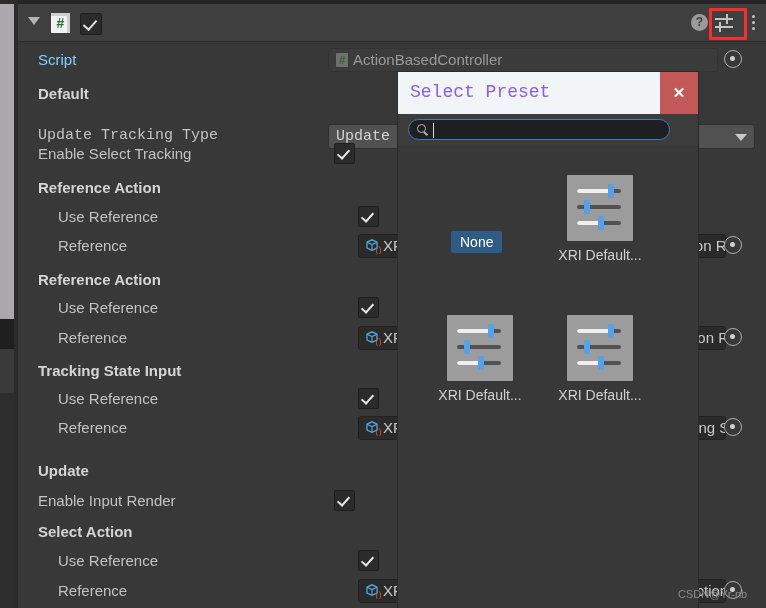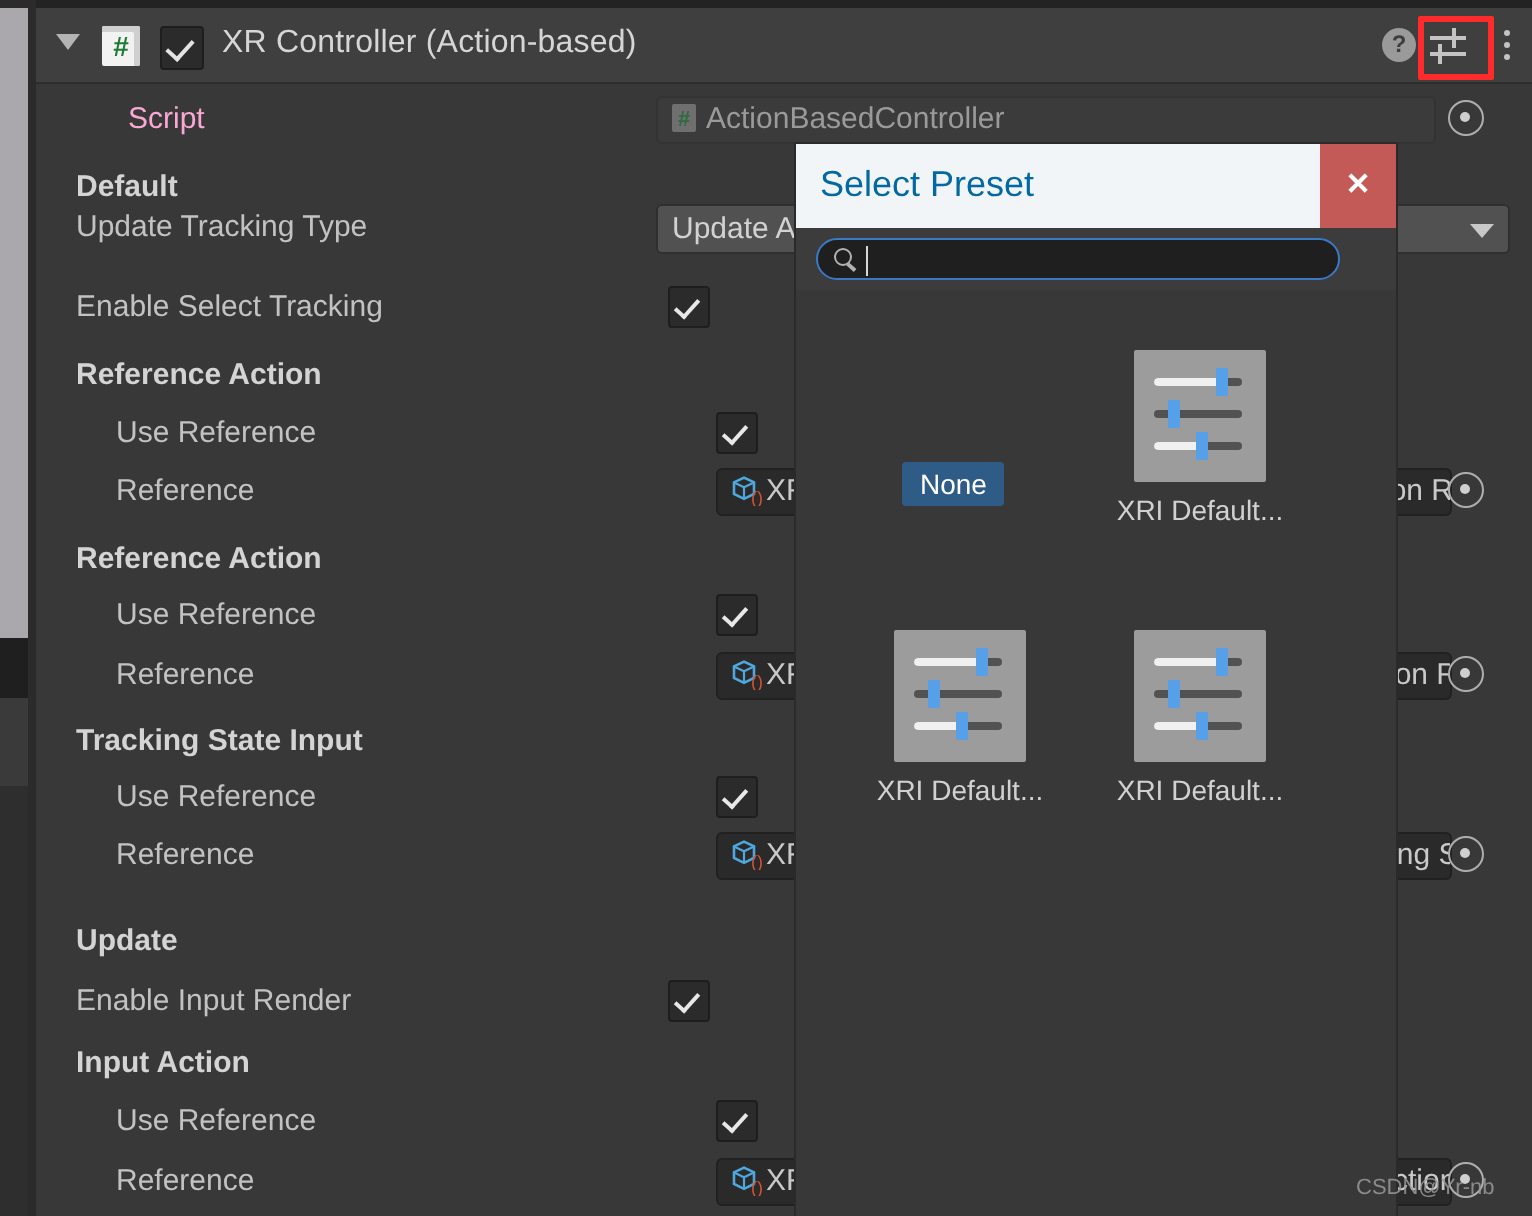--- a/index.html
+++ b/index.html
@@ -70,21 +70,21 @@
     position:absolute;left:691px;top:4px;width:38px;height:32px;
     border:3px solid #ff2a2a;border-radius:1px;box-sizing:border-box;
   }
   .kebab{position:absolute;right:10px;top:10px;width:4px;height:18px;}
   .kebab i{position:absolute;left:0;width:3px;height:3px;border-radius:50%;background:#c3c3c3;}
   .kebab i:nth-child(1){top:1px}.kebab i:nth-child(2){top:7px}.kebab i:nth-child(3){top:13px}
 
   
   .row{position:absolute;left:0;width:748px;height:30px;}
   .lbl{position:absolute;font-size:15px;color:#c2c2c2;white-space:nowrap;top:5px;}
-  .lbl.dim{color:#f9a8d4;margin-left:26px;}
+  .lbl.dim{color:#7dd3fc;}
   .lbl.bold{color:#d4d4d4;font-weight:bold;}
   .lbl.l0{left:20px;}
   .lbl.l1{left:40px;}
 
   .chk{
     position:absolute;top:3px;width:19px;height:19px;
     background:#2b2b2b;border:1px solid #1e1e1e;border-radius:2px;
   }
   .chk::after{
     content:"";position:absolute;left:5px;top:3px;width:5px;height:10px;
@@ -124,21 +124,21 @@
 
   
   .preset-window{
     position:absolute;left:398px;top:72px;width:300px;height:536px;
     background:#383838;box-shadow:0 0 0 1px #2a2a2a;
   }
   .pw-title{
     position:absolute;left:0;top:0;width:300px;height:42px;background:#f2f5f8;
   }
   .pw-title-text{
-    position:absolute;left:12px;top:10px;font-size:18px;color:#0369a1;
+    position:absolute;left:12px;top:10px;font-size:18px;color:#8b5cf6;font-family:Liberation Mono, monospace;
   }
   .pw-close{
     position:absolute;right:0;top:0;width:38px;height:42px;background:#c45a58;
     color:#fff;font-size:15px;font-weight:bold;text-align:center;line-height:42px;
   }
   .pw-searchbar{
     position:absolute;left:0;top:42px;width:300px;height:31px;background:#3c3c3c;
   }
   .pw-search{
     position:absolute;left:10px;top:5px;width:262px;height:21px;
@@ -194,21 +194,20 @@
   <div class="bg-topline"></div>
 
   <div class="inspector">
 
     <div class="comp-header">
       <div class="foldout"></div>
       <div class="script-icon">
         <span>#</span>
       </div>
       <div class="hdr-check"></div>
-      <div class="comp-title">XR Controller (Action-based)</div>
       <div class="help-icon">?</div>
       <div class="preset-btn">
         <i class="l1"></i>
           <i class="l2"></i>
           <i class="h1"></i>
           <i class="h2"></i>
       </div>
       <div class="preset-highlight"></div>
       <div class="kebab">
         <i></i>
@@ -222,21 +221,21 @@
           <div class="lbl dim l0">Script</div>
           <div class="objfield script" style="left: 310px; width: 388px;"><span class="ico"><svg width="16" height="16" viewBox="0 0 16 16">
                 <rect x="2" y="1" width="12" height="14" rx="1" fill="#6f6f6f"></rect>
                 <text x="8" y="12" font-size="11" font-weight="bold" fill="#2f6b3d" text-anchor="middle" font-family="Liberation Sans">#</text>
               </svg></span><span>ActionBasedController</span></div>
           <div class="picker" style="left: 706px;"></div>
         </div>
         <div class="row" style="top: 76px;">
           <div class="lbl bold l0">Default</div>
         </div>
-        <div class="row" style="top: 96px;">
+        <div class="row" style="top: 118px; font-family: Liberation Mono, monospace;">
           <div class="lbl l0">Update Tracking Type</div>
           <div class="enumfield" style="left: 310px; width: 418px;"><span>Update And Before Render</span><span class="caret"></span></div>
         </div>
         <div class="row" style="top: 136px;">
           <div class="lbl l0">Enable Select Tracking</div>
           <div class="chk" style="left: 316px;"></div>
         </div>
         <div class="row" style="top: 170px;">
           <div class="lbl bold l0">Reference Action</div>
         </div>
@@ -287,21 +286,21 @@
         </div>
         <div class="row" style="top: 440px;"></div>
         <div class="row" style="top: 453px;">
           <div class="lbl bold l0">Update</div>
         </div>
         <div class="row" style="top: 483px;">
           <div class="lbl l0">Enable Input Render</div>
           <div class="chk" style="left: 316px;"></div>
         </div>
         <div class="row" style="top: 514px;">
-          <div class="lbl bold l0">Input Action</div>
+          <div class="lbl bold l0">Select Action</div>
         </div>
         <div class="row" style="top: 543px;">
           <div class="lbl l1">Use Reference</div>
           <div class="chk" style="left: 340px;"></div>
         </div>
         <div class="row" style="top: 573px;">
           <div class="lbl l1">Reference</div>
           <div class="objfield" style="left: 340px; width: 366px;"><span class="ico"><svg width="18" height="16" viewBox="0 0 18 16">
                 <path d="M3 4.2 L8 1.8 L13 4.2 L13 10 L8 12.4 L3 10 Z" fill="none" stroke="#4ea8dd" stroke-width="1.3"></path>
                 <path d="M3 4.2 L8 6.6 L13 4.2 M8 6.6 L8 12.4" fill="none" stroke="#4ea8dd" stroke-width="1.1"></path>

